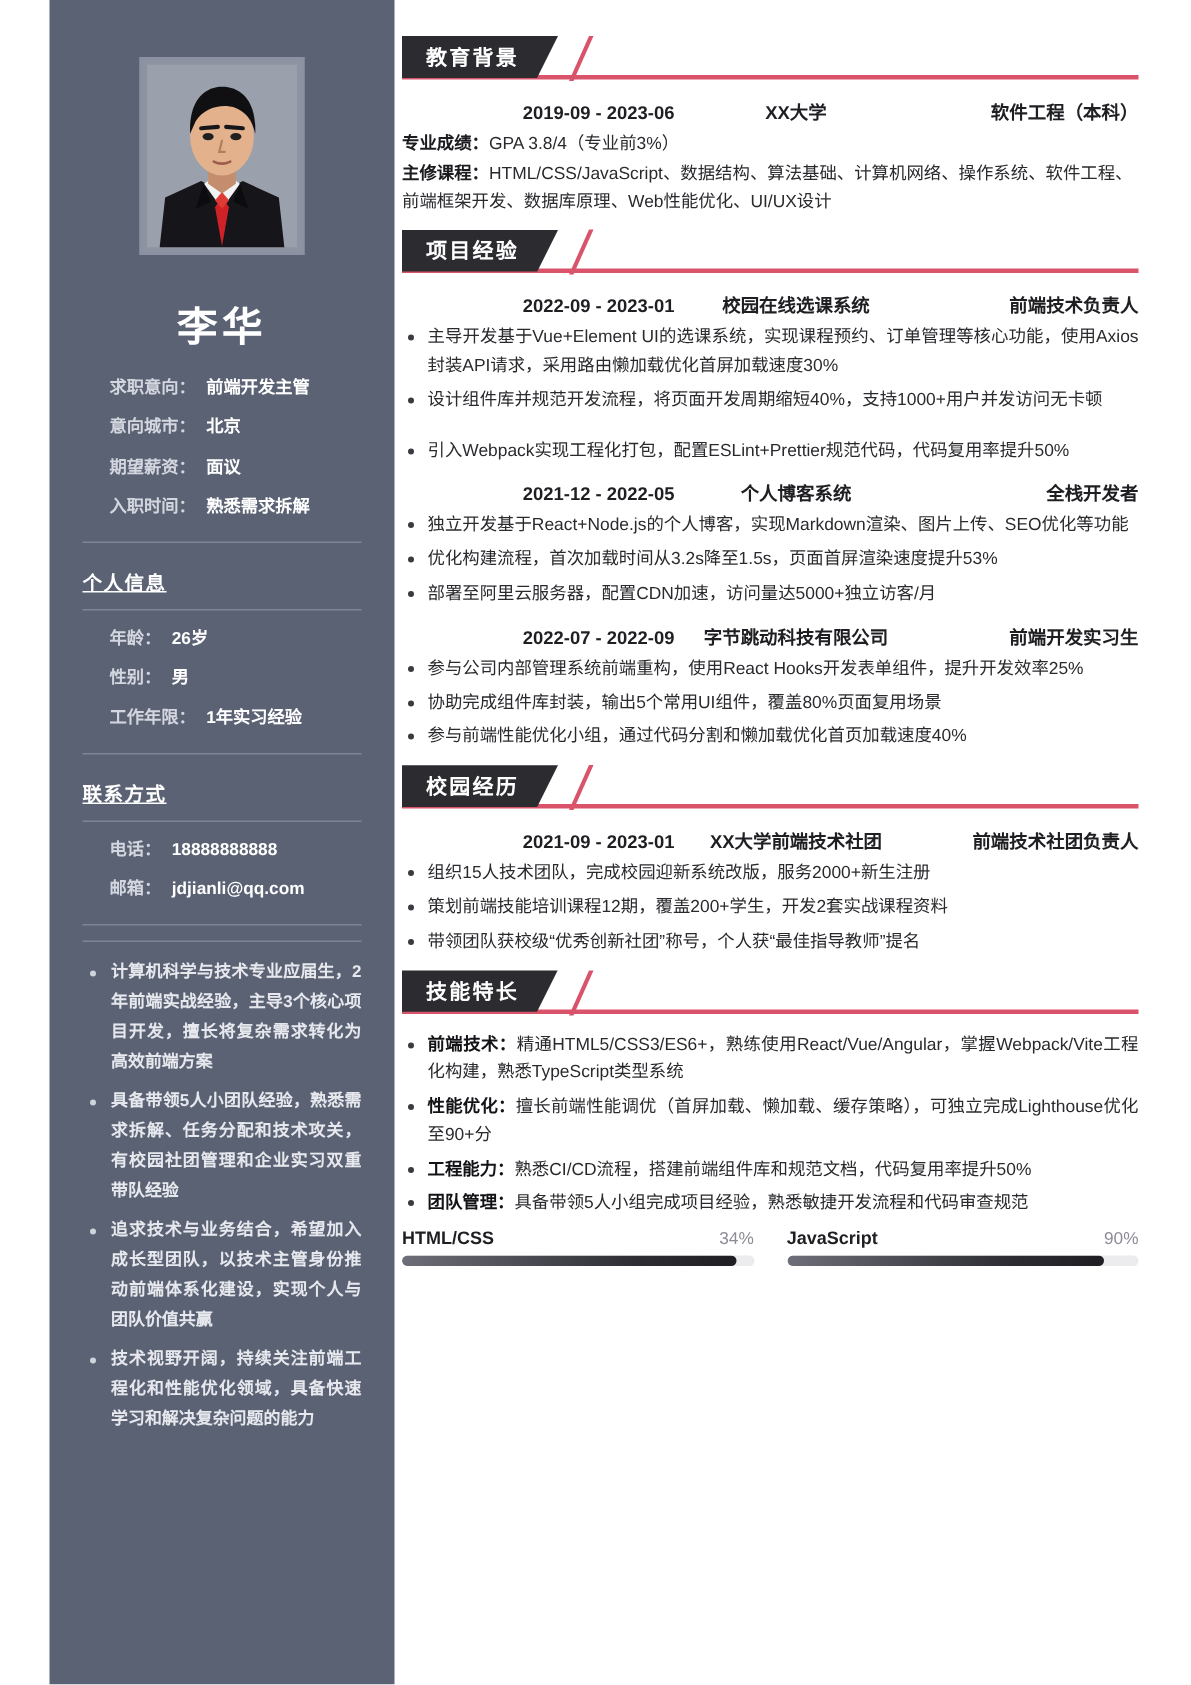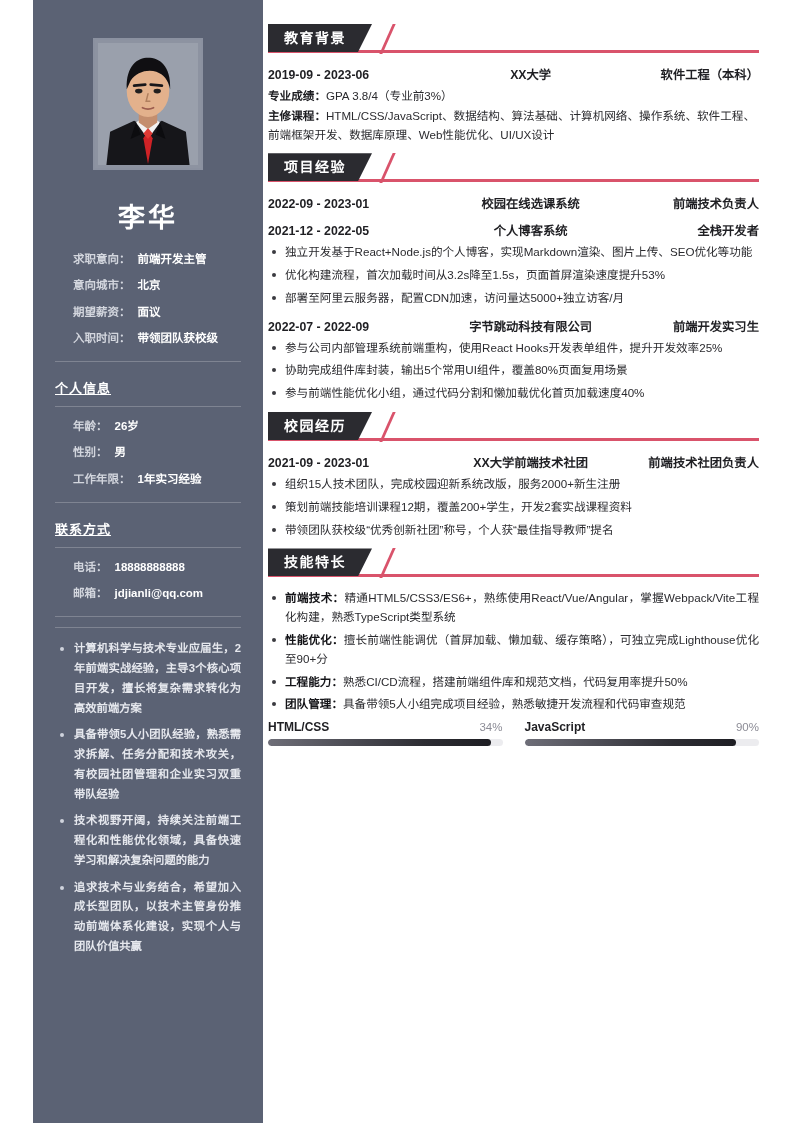--- a/index.html
+++ b/index.html
@@ -153,21 +153,21 @@
   .entry { margin-bottom: 9px; }
 
   .entry-row {
     display: flex;
     align-items: baseline;
     font-size: 12.3px;
     font-weight: bold;
     color: #1f1f23;
     margin-bottom: 4px;
   }
-  .e-date { width: 37%; text-align: left; }
+  .e-date { width: 37%; text-align: right; }
   .e-org  { width: 33%; text-align: center; }
   .e-role { width: 30%; text-align: right; }
 
   .detail-line {
     font-size: 11.6px;
     line-height: 1.62;
     color: #2a2a2e;
     margin-bottom: 1px;
   }
   .detail-line b { font-weight: bold; color: #1c1c20; }
@@ -271,21 +271,21 @@
       <div class="kv">
         <span class="kv-label">意向城市：</span>
         <span class="kv-value">北京</span>
       </div>
       <div class="kv">
         <span class="kv-label">期望薪资：</span>
         <span class="kv-value">面议</span>
       </div>
       <div class="kv">
         <span class="kv-label">入职时间：</span>
-        <span class="kv-value">带领团队获校级</span>
+        <span class="kv-value">熟悉需求拆解</span>
       </div>
     </div>
 
     <div class="side-sep"></div>
     <h2 class="side-heading">个人信息</h2>
     <div class="side-sep thin"></div>
 
     <div class="kv-list">
       <div class="kv">
         <span class="kv-label">年龄：</span>
@@ -315,22 +315,22 @@
         <span class="kv-value">jdjianli@qq.com</span>
       </div>
     </div>
 
     <div class="side-sep"></div>
     <div class="side-sep thin"></div>
 
     <div class="eval-list">
       <p class="eval-item">计算机科学与技术专业应届生，2年前端实战经验，主导3个核心项目开发，擅长将复杂需求转化为高效前端方案</p>
       <p class="eval-item">具备带领5人小团队经验，熟悉需求拆解、任务分配和技术攻关，有校园社团管理和企业实习双重带队经验</p>
+      <p class="eval-item">追求技术与业务结合，希望加入成长型团队，以技术主管身份推动前端体系化建设，实现个人与团队价值共赢</p>
       <p class="eval-item">技术视野开阔，持续关注前端工程化和性能优化领域，具备快速学习和解决复杂问题的能力</p>
-      <p class="eval-item">追求技术与业务结合，希望加入成长型团队，以技术主管身份推动前端体系化建设，实现个人与团队价值共赢</p>
     </div>
   </aside>
 
   <main class="main">
 
     <section class="section">
       <div class="sec-head">
         <div class="sec-rule"></div>
         <div class="sec-slash" style="left:118px;"></div>
         <div class="sec-tab">教育背景</div>
@@ -356,20 +356,25 @@
         <div class="sec-slash" style="left:118px;"></div>
         <div class="sec-tab">项目经验</div>
       </div>
 
       <div class="entry">
         <div class="entry-row">
           <span class="e-date">2022-09 - 2023-01</span>
           <span class="e-org">校园在线选课系统</span>
           <span class="e-role">前端技术负责人</span>
         </div>
+        <ul class="bullets">
+          <li>主导开发基于Vue+Element UI的选课系统，实现课程预约、订单管理等核心功能，使用Axios封装API请求，采用路由懒加载优化首屏加载速度30%</li>
+          <li>设计组件库并规范开发流程，将页面开发周期缩短40%，支持1000+用户并发访问无卡顿</li>
+          <li class="gap">引入Webpack实现工程化打包，配置ESLint+Prettier规范代码，代码复用率提升50%</li>
+        </ul>
       </div>
 
       <div class="entry">
         <div class="entry-row">
           <span class="e-date">2021-12 - 2022-05</span>
           <span class="e-org">个人博客系统</span>
           <span class="e-role">全栈开发者</span>
         </div>
         <ul class="bullets">
           <li>独立开发基于React+Node.js的个人博客，实现Markdown渲染、图片上传、SEO优化等功能</li>

